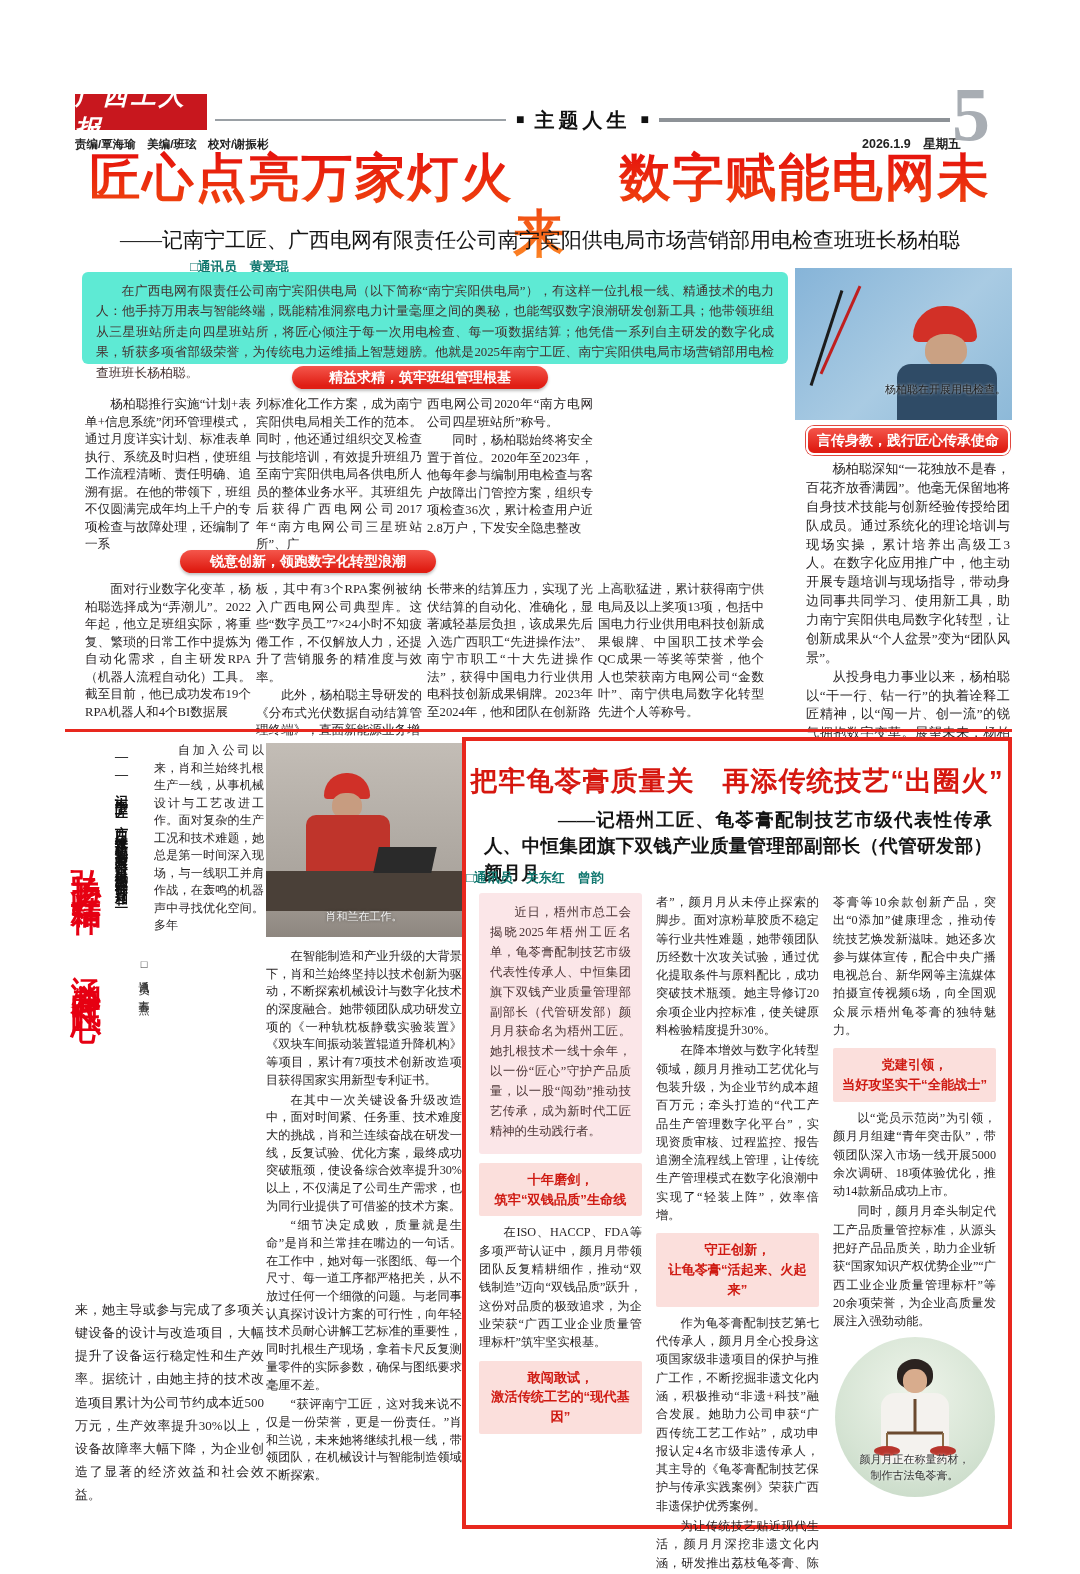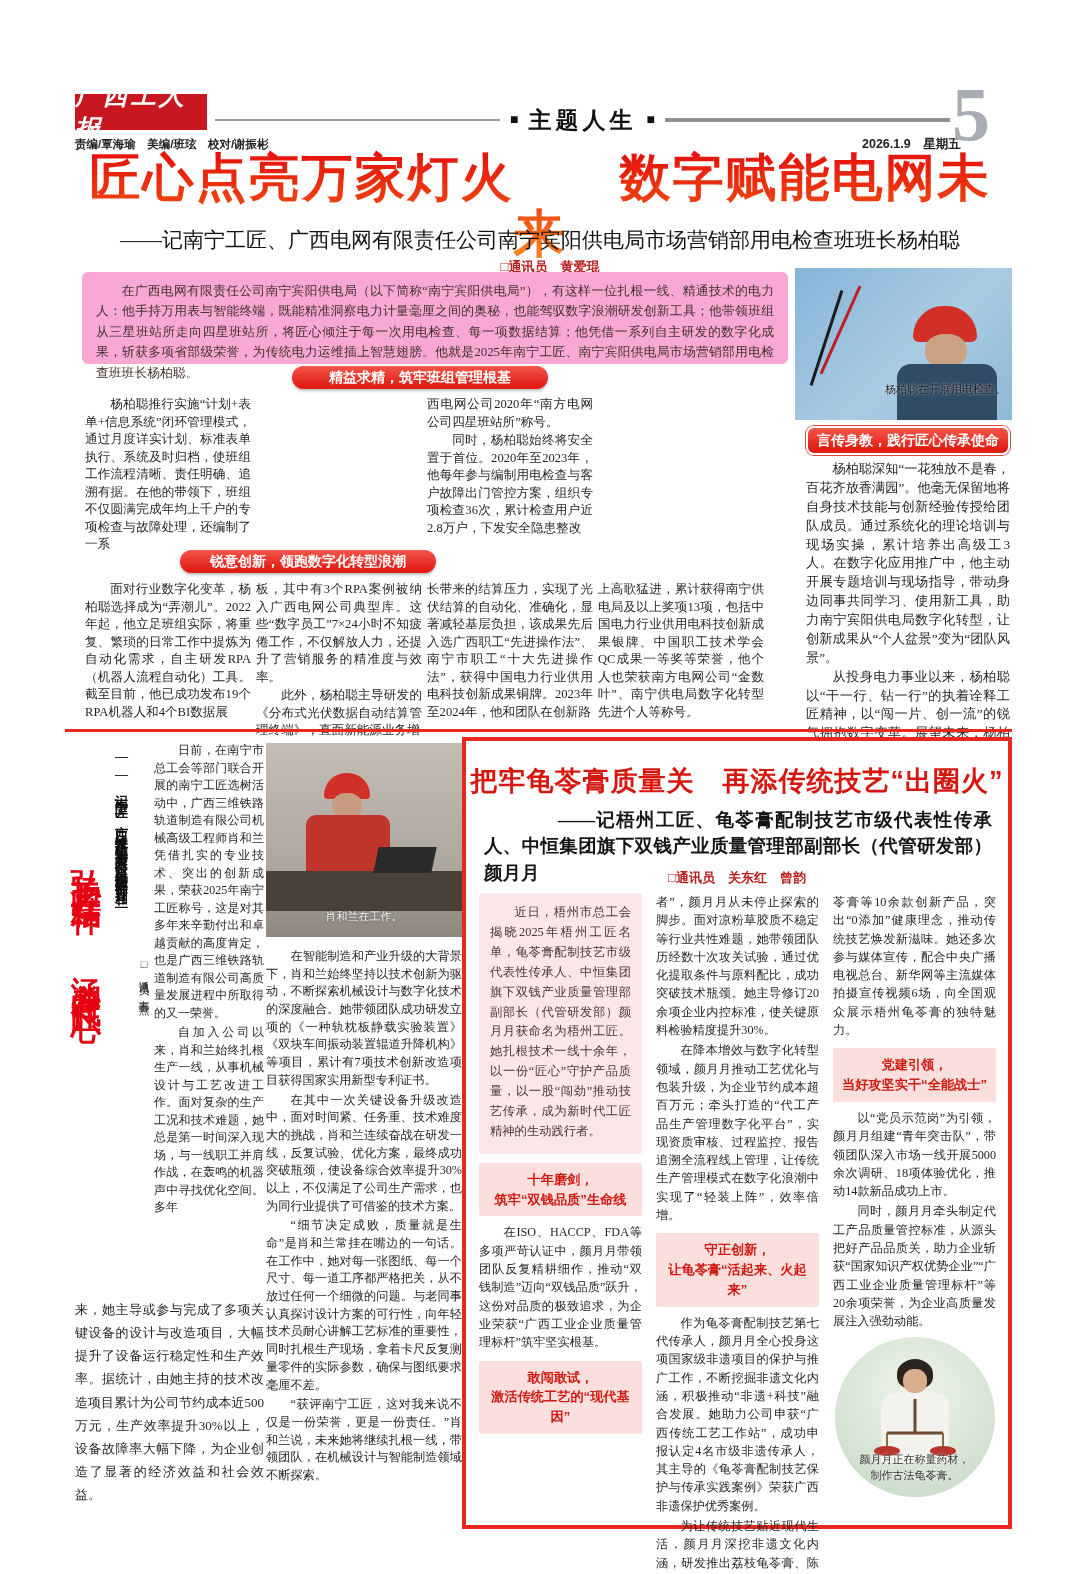--- a/index.html
+++ b/index.html
@@ -11,32 +11,32 @@
   .jus{text-align:justify;}
   .ind{text-indent:2em;}
 
   
   .logo{background:#c8171e;color:#fff;display:flex;align-items:center;justify-content:center;
         font-family:"Liberation Serif",serif;font-weight:900;font-style:italic;font-size:25px;letter-spacing:3px;}
   .staff{font-size:11.5px;font-weight:700;color:#222;}
   .midrule{display:flex;align-items:center;gap:10px;}
   .line-thin{flex:1;height:2px;background:#9aa0a5;}
   .line-thick{flex:1;height:4px;background:#8d9297;}
-  .secttl{font-size:23px;font-weight:900;color:#111;letter-spacing:4px;}
+  .secttl{font-size:20px;font-weight:900;color:#111;letter-spacing:4px;}
   .sq{font-size:14px;color:#111;line-height:1;}
   .dateline{font-size:12.5px;font-weight:700;color:#222;}
   .pageno{font-size:76px;font-weight:700;color:#a8adb3;font-family:"Liberation Serif",serif;line-height:1;}
 
   
   .mainhead{text-align:center;font-weight:900;font-size:51px;letter-spacing:2px;line-height:1.1;
             background:linear-gradient(180deg,#e6150d 5%,#ee3f0e 45%,#fb8123 95%);
             -webkit-background-clip:text;background-clip:text;-webkit-text-fill-color:transparent;color:#e8380d;}
   .subhead{text-align:center;font-weight:400;font-size:21px;color:#141414;}
-  .byline{text-align:center;font-weight:700;font-size:13px;color:#b91c1c;}
-  .pinkbox{background:#f9a8d4;border-radius:6px;padding:9px 14px;font-size:12.8px;line-height:1.6;color:#44302f;}
+  .byline{font-weight:700;font-size:13px;color:#0f766e;}
+  .pinkbox{background:#5eead4;border-radius:6px;padding:9px 14px;font-size:12.8px;line-height:1.6;color:#44302f;}
   .redbar{background:linear-gradient(180deg,#f4564b 0%,#e01e14 85%);border-radius:12px;color:#fff;
           font-weight:700;font-size:14px;display:flex;align-items:center;justify-content:center;
           box-shadow:0 2px 3px rgba(0,0,0,.25);}
   .colp{font-size:12.6px;line-height:1.39;}
   .colp p{margin-bottom:1px;}
   .rcol{font-size:13.2px;line-height:1.43;}
 
   
   .ph{overflow:hidden;}
   .ph .cap{position:absolute;font-size:11px;color:#1d1d1d;text-shadow:0 0 3px rgba(255,255,255,.8);}
@@ -107,20 +107,23 @@
     <div class="abs" style="left:30px;top:20px;width:3px;height:100px;background:#1c1c1c;transform:rotate(18deg);"></div>
     <div class="abs" style="left:44px;top:14px;width:3px;height:96px;background:#c01f1f;transform:rotate(24deg);"></div>
     <div class="cap" style="right:6px;top:114px;">杨柏聪在开展用电检查。</div>
   </div>
 
   <div class="abs redbar sans" style="left:292px;top:366px;width:256px;height:23px;">精益求精，筑牢班组管理根基</div>
 
   <div class="abs colp jus" style="left:85px;top:396px;width:166px;">
     <p class="ind">杨柏聪推行实施“计划+表单+信息系统”闭环管理模式，通过月度详实计划、标准表单执行、系统及时归档，使班组工作流程清晰、责任明确、追溯有据。在他的带领下，班组不仅圆满完成年均上千户的专项检查与故障处理，还编制了一系</p>
   </div>
+  <div class="abs colp jus" style="left:256px;top:396px;width:166px;">
+    <p>列标准化工作方案，成为南宁宾阳供电局相关工作的范本。同时，他还通过组织交叉检查与技能培训，有效提升班组乃至南宁宾阳供电局各供电所人员的整体业务水平。其班组先后获得广西电网公司2017年“南方电网公司三星班站所”、广</p>
+  </div>
   <div class="abs colp jus" style="left:427px;top:396px;width:166px;">
     <p>西电网公司2020年“南方电网公司四星班站所”称号。</p>
     <p class="ind">同时，杨柏聪始终将安全置于首位。2020年至2023年，他每年参与编制用电检查与客户故障出门管控方案，组织专项检查36次，累计检查用户近2.8万户，下发安全隐患整改</p>
   </div>
 
   <div class="abs redbar sans" style="left:180px;top:550px;width:256px;height:23px;">锐意创新，领跑数字化转型浪潮</div>
 
   <div class="abs colp jus" style="left:85px;top:581px;width:166px;">
     <p class="ind">面对行业数字化变革，杨柏聪选择成为“弄潮儿”。2022年起，他立足班组实际，将重复、繁琐的日常工作中提炼为自动化需求，自主研发RPA（机器人流程自动化）工具。截至目前，他已成功发布19个RPA机器人和4个BI数据展</p>
   </div>
@@ -144,21 +147,20 @@
   <div class="abs redline" style="left:65px;top:729px;width:947px;height:3px;"></div>
 
   <div class="abs vhead" style="left:68px;top:845px;height:450px;">
     <span>弘扬工匠精神</span>
     <span style="margin-top:26px;display:inline-block;">涵养时代匠心</span>
   </div>
   <div class="abs vsub" style="left:112px;top:748px;height:510px;">——记南宁工匠、广西三维铁路轨道制造有限公司机械高级工程师肖和兰</div>
   <div class="abs vby" style="left:136px;top:958px;height:170px;">□通讯员　韦春燕</div>
 
   <div class="abs lcol jus" style="left:154px;top:742px;width:110px;">
-    <p class="ind">日前，在南宁市总工会等部门联合开展的南宁工匠选树活动中，广西三维铁路轨道制造有限公司机械高级工程师肖和兰凭借扎实的专业技术、突出的创新成果，荣获2025年南宁工匠称号，这是对其多年来辛勤付出和卓越贡献的高度肯定，也是广西三维铁路轨道制造有限公司高质量发展进程中所取得的又一荣誉。</p>
     <p class="ind">自加入公司以来，肖和兰始终扎根生产一线，从事机械设计与工艺改进工作。面对复杂的生产工况和技术难题，她总是第一时间深入现场，与一线职工并肩作战，在轰鸣的机器声中寻找优化空间。多年</p>
   </div>
   <div class="abs lwide jus" style="left:75px;top:1298px;width:189px;">
     <p>来，她主导或参与完成了多项关键设备的设计与改造项目，大幅提升了设备运行稳定性和生产效率。据统计，由她主持的技术改造项目累计为公司节约成本近500万元，生产效率提升30%以上，设备故障率大幅下降，为企业创造了显著的经济效益和社会效益。</p>
   </div>
 
   <div class="abs ph ph2" style="left:266px;top:743px;width:196px;height:194px;">
     <div class="abs" style="left:58px;top:30px;width:46px;height:26px;border-radius:23px 23px 4px 4px;background:#d03028;"></div>
     <div class="abs" style="left:66px;top:50px;width:30px;height:26px;border-radius:45%;background:#c79c80;"></div>
     <div class="abs" style="left:40px;top:72px;width:84px;height:60px;border-radius:10px 10px 0 0;background:#bf342b;"></div>

